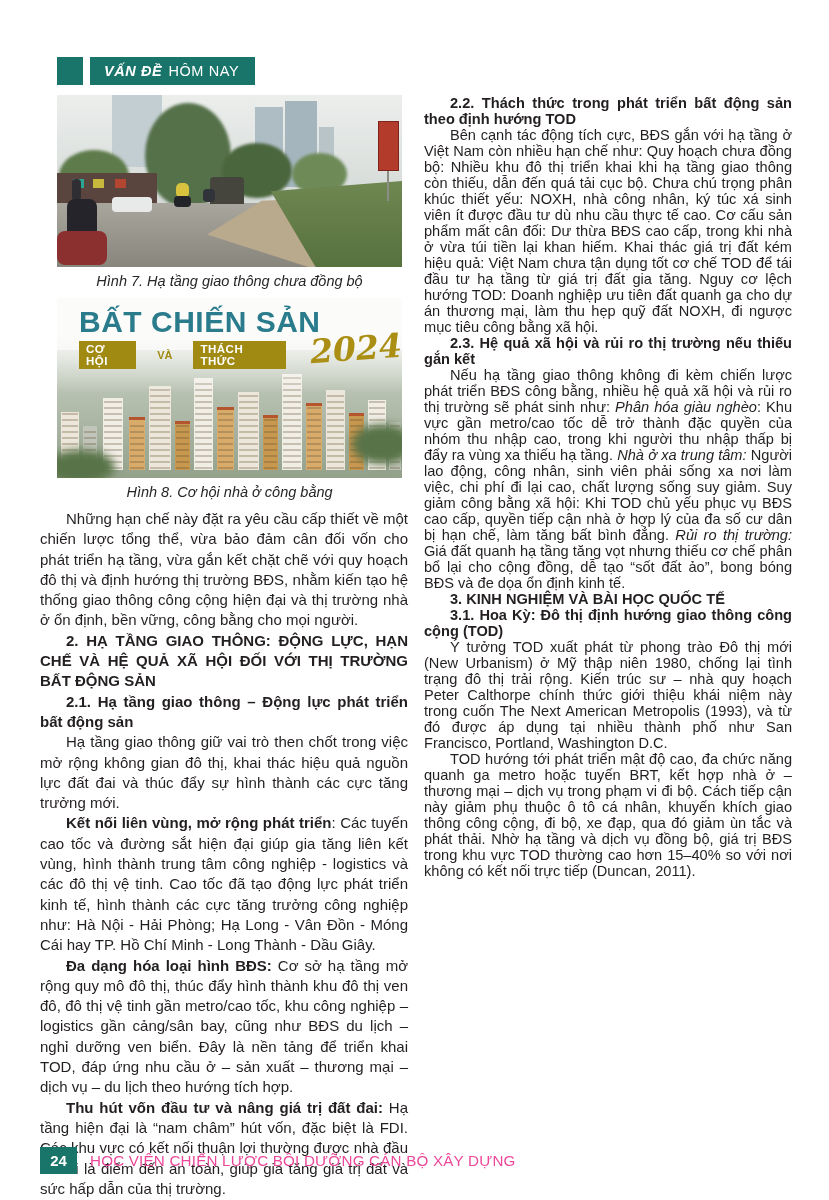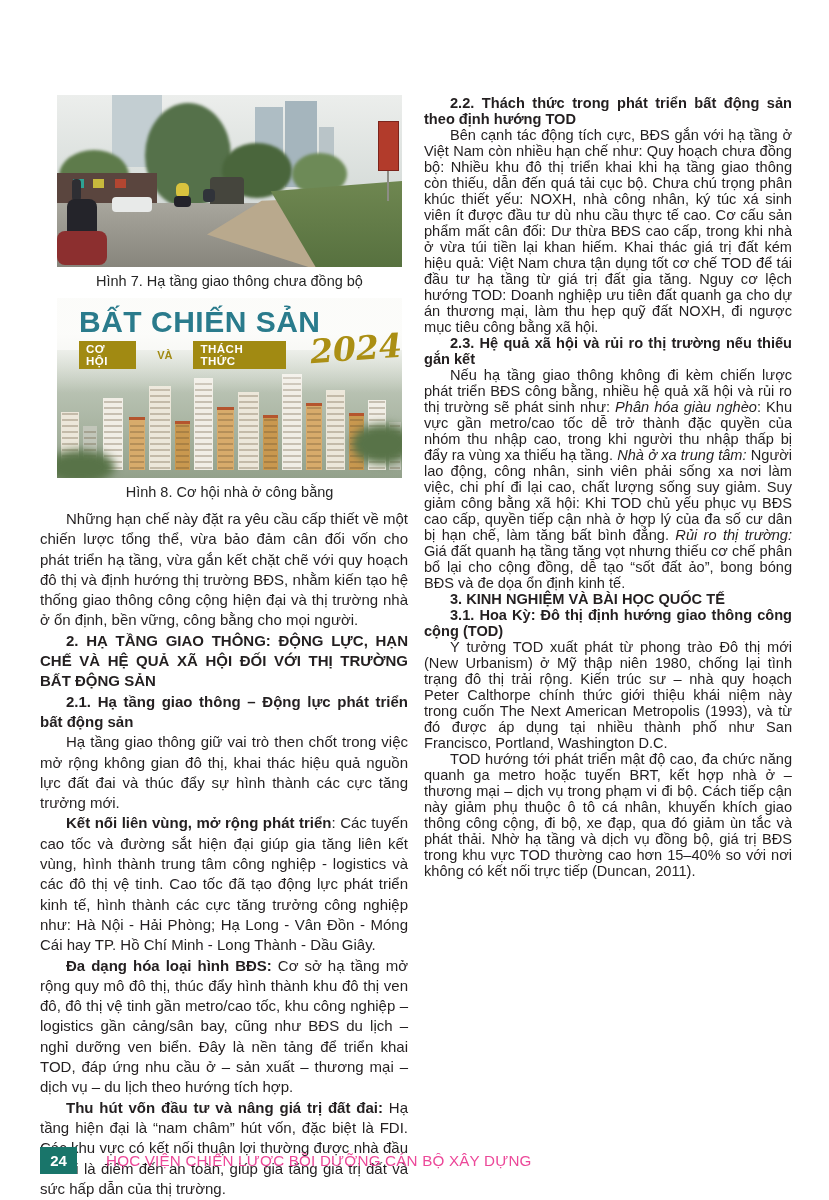--- a/index.html
+++ b/index.html
@@ -23,21 +23,21 @@
   .txt p{margin:0;text-indent:26px;text-align:justify;}
   .col-left .txt{font-size:15px;line-height:20.3px;}
   .col-right{font-size:14.6px;line-height:16px;}
   .txt .b{font-weight:bold;}
   .txt .i{font-style:italic;}
   .txt p.hd{font-weight:bold;}
 
   
   figure{margin:0 0 0 17px;width:345px;}
   .photo{position:relative;width:345px;overflow:hidden;background:#dfe4e2;}
-  .cap{font-size:14.5px;text-align:center;margin:6px 0 9px 0;color:#262626;}
+  .cap{font-style:italic;font-size:14.5px;text-align:center;margin:6px 0 9px 0;color:#262626;}
 
   
   .p1{height:172px;}
   .p1 .sky{position:absolute;inset:0;background:linear-gradient(#eceeec,#cfd6d3 75%);}
   .p1 .shape{position:absolute;}
   .win{background-image:repeating-linear-gradient(90deg,rgba(70,90,100,.25) 0 2px,transparent 2px 5px),
        repeating-linear-gradient(0deg,rgba(70,90,100,.18) 0 2px,transparent 2px 5px);}
   .blob{border-radius:50%;filter:blur(1.5px);}
 
   
@@ -56,30 +56,37 @@
   .cov{position:absolute;left:22px;top:8px;z-index:5;}
   .cov-title{font-size:30px;font-weight:bold;color:#2a7b8c;letter-spacing:.5px;line-height:32px;}
   .cov-row{display:flex;align-items:center;margin-top:3px;gap:14px;}
   .tag{background:#a18a12;color:#fff;font-weight:bold;font-size:11.5px;
        padding:2px 7px;letter-spacing:.5px;}
   .conj{color:#a18a12;font-weight:bold;font-size:11px;margin:0 7px;}
   .year{font-family:"DejaVu Serif","Liberation Serif",serif;font-style:italic;font-weight:bold;
         font-size:33px;color:#ab8f14;margin-left:10px;margin-top:-14px;transform:rotate(-4deg);}
 
   
-  .ftr{position:absolute;left:40px;top:1147px;display:flex;align-items:center;gap:29px;}
+  .ftr{position:absolute;left:40px;top:1147px;display:flex;align-items:center;gap:13px;}
   .fnum{width:37px;height:27px;background:#19756a;color:#fff;font-size:15px;font-weight:bold;
         display:flex;align-items:center;justify-content:center;}
   .ftext{font-size:15.2px;color:#ec4899;letter-spacing:.2px;}
 </style>
 </head>
 <body>
 
 <div class="page">
 
+  <header class="hdr">
+    <div class="hsq"></div>
+    <div class="hbar">
+      <span class="hb-bold">VẤN ĐỀ</span>
+      <span>HÔM NAY</span>
+    </div>
+  </header>
 
   <div class="col-left">
 
     <figure>
       <div class="photo p1">
         <div class="sky"></div>
         <div class="shape win" style="left:55px;top:0;width:50px;height:72px;background:#c3ced2;"></div>
         <div class="shape win" style="left:198px;top:12px;width:28px;height:76px;background:#aebdc4;"></div>
         <div class="shape win" style="left:228px;top:6px;width:32px;height:86px;background:#a5b5bd;"></div>
         <div class="shape win" style="left:262px;top:32px;width:15px;height:48px;background:#b9c4c8;"></div>

